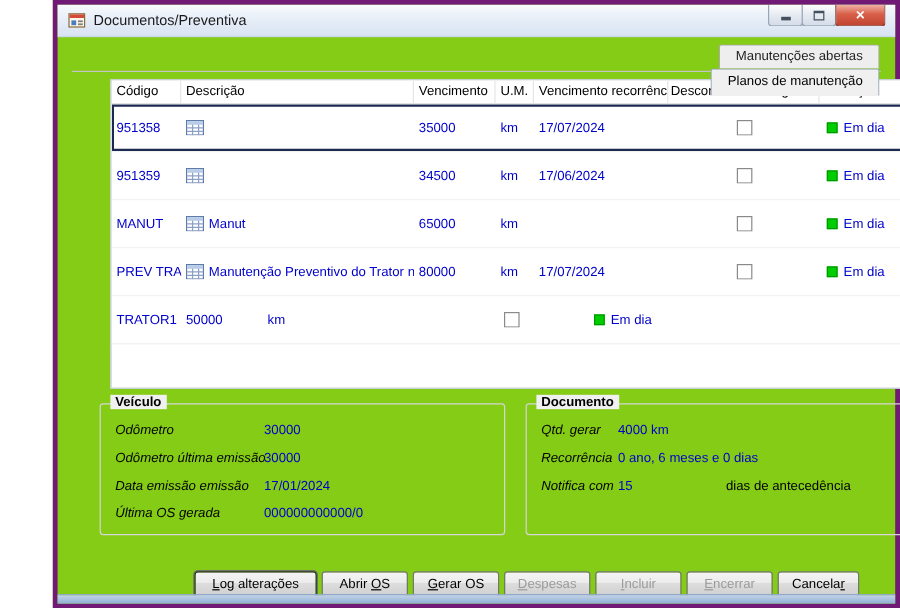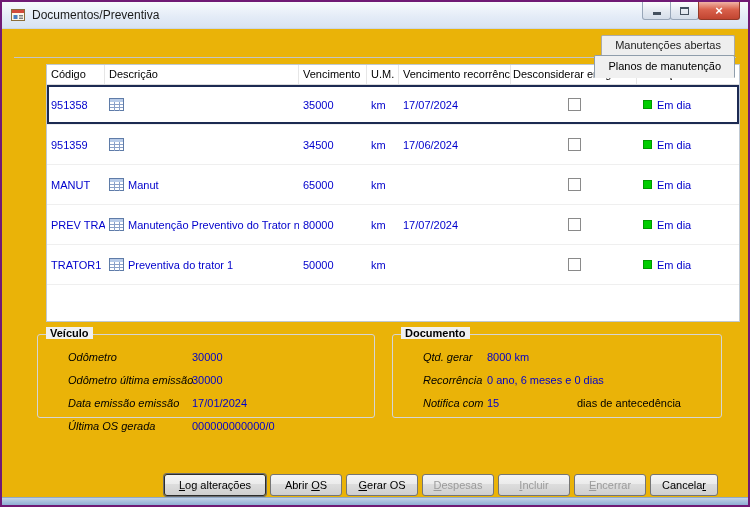--- a/index.html
+++ b/index.html
@@ -8,22 +8,23 @@
     font-family:"Liberation Sans", sans-serif;
     font-size:11px;
     color:#000;
     background:#fff;
     position:relative;
     cursor:default;
     overflow:hidden;
   }
   .window {
     position:absolute; inset:0;
-    background:#eab308;
-    border:2px solid #701a75;
+    background:#84cc16;
+    border:4px solid #701a75;
+    margin-left:44px;
   }
 
   
   .titlebar {
     position:absolute; top:0; left:0; right:0; height:27px;
     background:linear-gradient(#f7fafd,#e4ecf7 55%,#d8e3f2);
     border-bottom:1px solid #c9d6e8;
     display:flex; align-items:center; padding:0 8px;
   }
   .app-icon { width:16px; height:16px; display:inline-flex; }
@@ -93,23 +94,23 @@
     width:13px; height:13px; background:#fff;
     border:1px solid #8a8a8a; display:inline-block;
   }
   .status-square {
     width:9px; height:9px; background:#00cd00;
     border:1px solid #009900; display:inline-block; flex:0 0 auto;
   }
 
   
   .groupbox {
-    position:absolute; top:332px; height:84px;
+    position:absolute; top:332px; height:110px;
     border:1px solid #d5d5d5; border-radius:3px;
-    padding:16px 0 0 30px;
+    padding:16px 0 0 12px;
   }
   .gb-veiculo { left:35px; width:338px; }
   .gb-documento { left:390px; width:330px; }
   .legend {
     position:absolute; top:-8px; left:8px;
     background:#f0f0f0; padding:0 4px; font-weight:bold;
   }
   .gb-row { height:23px; white-space:nowrap; }
   .gb-label { display:inline-block; color:#000;font-style:italic; }
   .v-label { width:124px; }
@@ -295,33 +296,20 @@
             <span class="checkbox"></span>
           </div>
         <div class="td c-sit">
             <span class="status-square"></span>
             <span>Em dia</span>
           </div>
       </div>
 
       <div class="trow">
         <div class="td c-codigo">TRATOR1</div>
-        <div class="td c-desc">
-          <span class="plan-icon">
-            <svg width="15" height="13" viewBox="0 0 15 13">
-                <rect x="0.5" y="0.5" width="14" height="12" fill="#ffffff" stroke="#5f7ca8"></rect>
-                <rect x="1" y="1" width="13" height="3" fill="#b8cbe8"></rect>
-                <line x1="1" y1="6.5" x2="14" y2="6.5" stroke="#8aa0c8"></line>
-                <line x1="1" y1="9.5" x2="14" y2="9.5" stroke="#8aa0c8"></line>
-                <line x1="5.5" y1="4" x2="5.5" y2="13" stroke="#8aa0c8"></line>
-                <line x1="10.5" y1="4" x2="10.5" y2="13" stroke="#8aa0c8"></line>
-              </svg>
-          </span>
-          <span>Preventiva do trator 1</span>
-        </div>
         <div class="td c-venc">50000</div>
         <div class="td c-um">km</div>
         <div class="td c-rec"></div>
         <div class="td c-chk">
             <span class="checkbox"></span>
           </div>
         <div class="td c-sit">
             <span class="status-square"></span>
             <span>Em dia</span>
           </div>
@@ -342,21 +330,21 @@
       <span class="gb-label v-label">Data emissão emissão</span><span class="gb-value">17/01/2024</span>
     </div>
     <div class="gb-row">
       <span class="gb-label v-label">Última OS gerada</span><span class="gb-value">000000000000/0</span>
     </div>
   </div>
 
   <div class="groupbox gb-documento">
     <span class="legend">Documento</span>
     <div class="gb-row">
-      <span class="gb-label d-label">Qtd. gerar</span><span class="gb-value d-value">8000 km</span><span class="gb-suffix"></span>
+      <span class="gb-label d-label">Qtd. gerar</span><span class="gb-value d-value">4000 km</span><span class="gb-suffix"></span>
     </div>
     <div class="gb-row">
       <span class="gb-label d-label">Recorrência</span><span class="gb-value d-value">0 ano, 6 meses e 0 dias</span><span class="gb-suffix"></span>
     </div>
     <div class="gb-row">
       <span class="gb-label d-label">Notifica com</span><span class="gb-value d-value">15</span><span class="gb-suffix">dias de antecedência</span>
     </div>
   </div>
 
   <div class="button-row">

